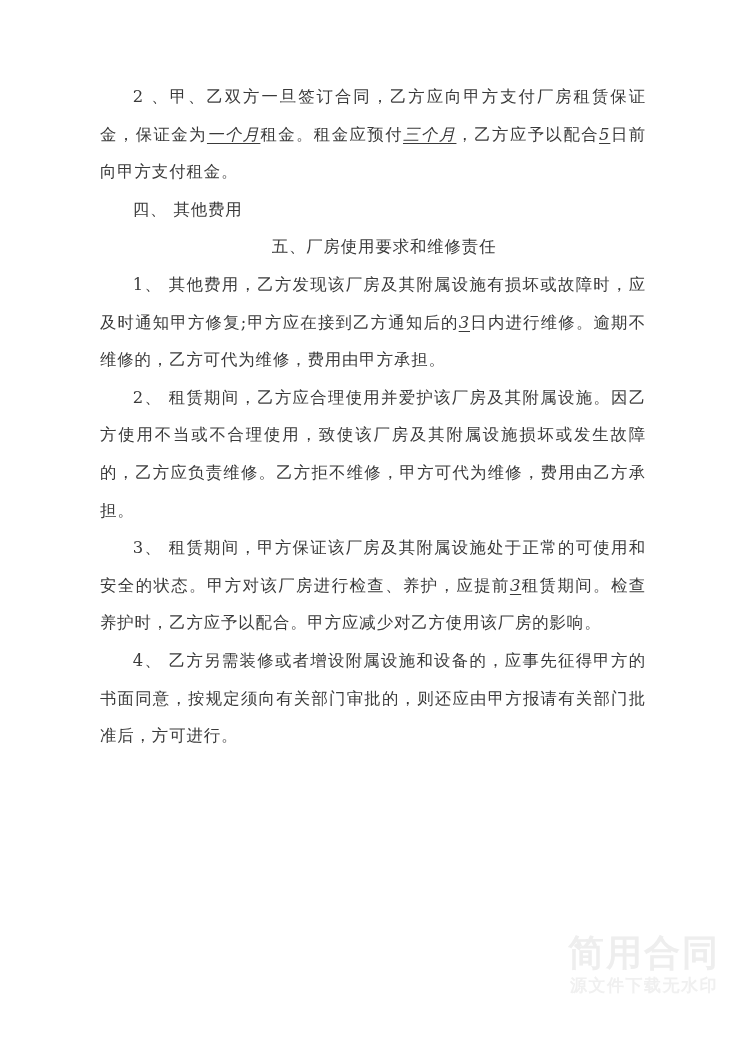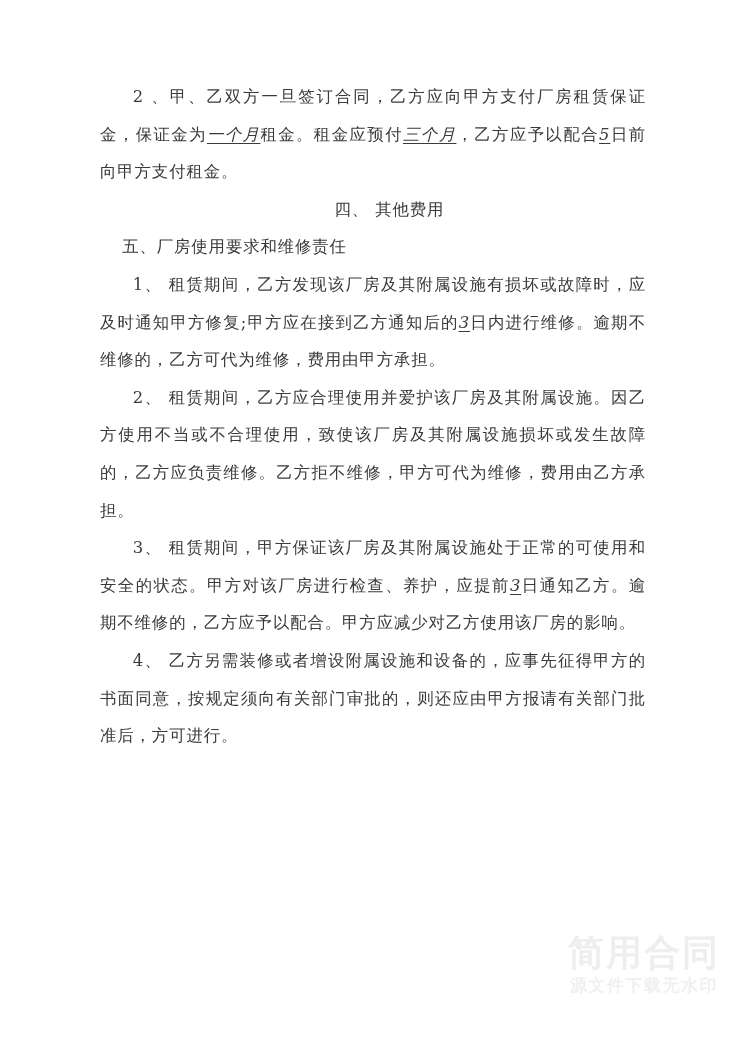--- a/index.html
+++ b/index.html
@@ -38,28 +38,28 @@
     text-indent: 2em;
     text-align: justify;
     text-justify: inter-ideograph;
     white-space: normal;
   }
 
   p.heading {
     margin: 0;
     padding: 0;
     text-indent: 2em;
-    text-align: center;
+    text-align: left;
   }
 
   p.heading-tight {
     margin: 0;
     padding: 0;
     text-indent: 1.35em;
-    text-align: left;
+    text-align: center;
   }
 
   
   .lead {
     white-space: pre;
   }
 
   
   .fill {
     text-decoration: underline;
@@ -109,23 +109,23 @@
 </head>
 <body>
 
 <div class="page">
 
   <div class="doc-body">
 
   <p class="para"><span class="lead">2 、</span><span>甲、乙双方一旦签订合同，乙方应向甲方支付厂房租赁保证金，保证金为</span><span class="fill">一个月</span><span>租金。租金应预付</span><span class="fill">三个月</span><span>，乙方应予以配合</span><span class="fill">5</span><span>日前向甲方支付租金。</span></p>
       <p class="heading"><span class="lead">四、</span><span> 其他费用</span></p>
       <p class="heading-tight"><span class="lead">五、</span><span>厂房使用要求和维修责任</span></p>
-      <p class="para"><span class="lead">1、 </span><span>租赁期间，乙方发现该厂房及其附属设施有损坏或故障时，应及时通知甲方修复;甲方应在接到乙方通知后的</span><span class="fill">3</span><span>日内进行维修。逾期不维修的，乙方可代为维修，费用由甲方承担。</span></p>
+      <p class="para"><span class="lead">1、 </span><span>其他费用，乙方发现该厂房及其附属设施有损坏或故障时，应及时通知甲方修复;甲方应在接到乙方通知后的</span><span class="fill">3</span><span>日内进行维修。逾期不维修的，乙方可代为维修，费用由甲方承担。</span></p>
       <p class="para"><span class="lead">2、 </span><span>租赁期间，乙方应合理使用并爱护该厂房及其附属设施。因乙方使用不当或不合理使用，致使该厂房及其附属设施损坏或发生故障的，乙方应负责维修。乙方拒不维修，甲方可代为维修，费用由乙方承担。</span></p>
-      <p class="para"><span class="lead">3、 </span><span>租赁期间，甲方保证该厂房及其附属设施处于正常的可使用和安全的状态。甲方对该厂房进行检查、养护，应提前</span><span class="fill">3</span><span>日通知乙方。逾期不维修的，乙方应予以配合。甲方应减少对乙方使用该厂房的影响。</span></p>
+      <p class="para"><span class="lead">3、 </span><span>租赁期间，甲方保证该厂房及其附属设施处于正常的可使用和安全的状态。甲方对该厂房进行检查、养护，应提前</span><span class="fill">3</span><span>租赁期间。检查养护时，乙方应予以配合。甲方应减少对乙方使用该厂房的影响。</span></p>
       <p class="para"><span class="lead">4、 </span><span>乙方另需装修或者增设附属设施和设备的，应事先征得甲方的书面同意，按规定须向有关部门审批的，则还应由甲方报请有关部门批准后，方可进行。</span></p>
     </div>
 
   <div class="watermark">
     <span class="wm-main">简用合同</span>
     <span class="wm-sub">源文件下载无水印</span>
   </div>
 
 </div>
 

